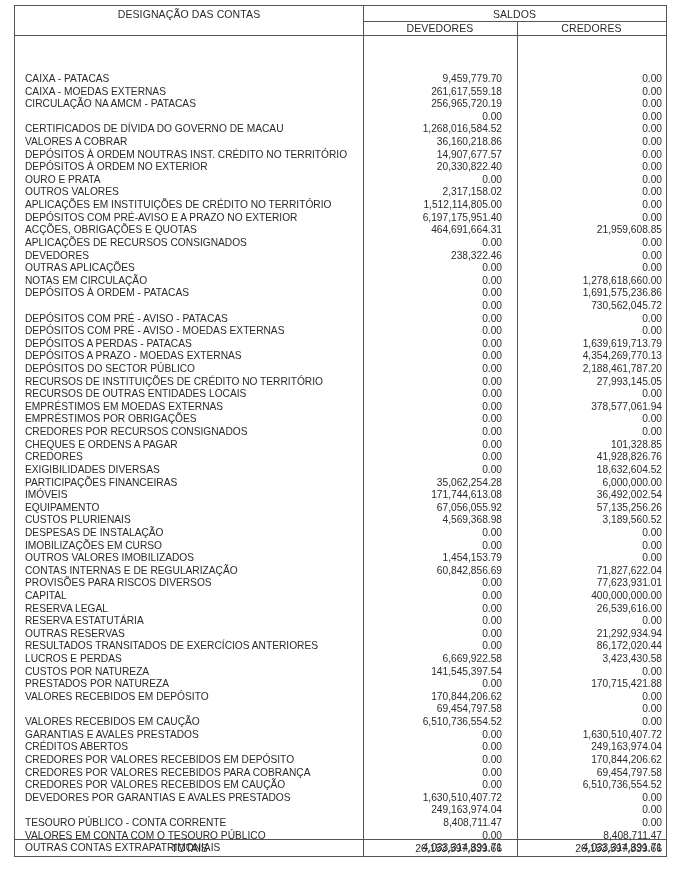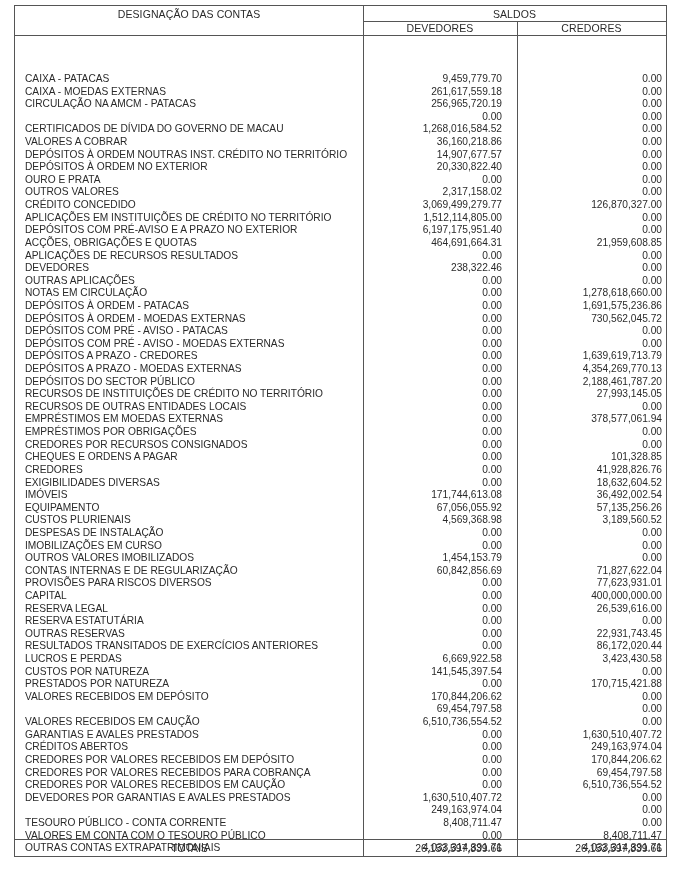--- a/index.html
+++ b/index.html
@@ -82,41 +82,36 @@
         <span class="name">OURO E PRATA</span>
         <span class="deb">0.00</span>
         <span class="cred">0.00</span>
       </div>
       <div class="row">
         <span class="name">OUTROS VALORES</span>
         <span class="deb">2,317,158.02</span>
         <span class="cred">0.00</span>
       </div>
       <div class="row">
-        <span class="name">CRÉDITO CONCEDIDO</span>
-        <span class="deb">3,069,499,279.77</span>
-        <span class="cred">126,870,327.00</span>
-      </div>
-      <div class="row">
         <span class="name">APLICAÇÕES EM INSTITUIÇÕES DE CRÉDITO NO TERRITÓRIO</span>
         <span class="deb">1,512,114,805.00</span>
         <span class="cred">0.00</span>
       </div>
       <div class="row">
         <span class="name">DEPÓSITOS COM PRÉ-AVISO E A PRAZO NO EXTERIOR</span>
         <span class="deb">6,197,175,951.40</span>
         <span class="cred">0.00</span>
       </div>
       <div class="row">
         <span class="name">ACÇÕES, OBRIGAÇÕES E QUOTAS</span>
         <span class="deb">464,691,664.31</span>
         <span class="cred">21,959,608.85</span>
       </div>
       <div class="row">
-        <span class="name">APLICAÇÕES DE RECURSOS RESULTADOS</span>
+        <span class="name">APLICAÇÕES DE RECURSOS CONSIGNADOS</span>
         <span class="deb">0.00</span>
         <span class="cred">0.00</span>
       </div>
       <div class="row">
         <span class="name">DEVEDORES</span>
         <span class="deb">238,322.46</span>
         <span class="cred">0.00</span>
       </div>
       <div class="row">
         <span class="name">OUTRAS APLICAÇÕES</span>
@@ -127,36 +122,35 @@
         <span class="name">NOTAS EM CIRCULAÇÃO</span>
         <span class="deb">0.00</span>
         <span class="cred">1,278,618,660.00</span>
       </div>
       <div class="row">
         <span class="name">DEPÓSITOS À ORDEM - PATACAS</span>
         <span class="deb">0.00</span>
         <span class="cred">1,691,575,236.86</span>
       </div>
       <div class="row">
-        <span class="name">DEPÓSITOS À ORDEM - MOEDAS EXTERNAS</span>
         <span class="deb">0.00</span>
         <span class="cred">730,562,045.72</span>
       </div>
       <div class="row">
         <span class="name">DEPÓSITOS COM PRÉ - AVISO - PATACAS</span>
         <span class="deb">0.00</span>
         <span class="cred">0.00</span>
       </div>
       <div class="row">
         <span class="name">DEPÓSITOS COM PRÉ - AVISO - MOEDAS EXTERNAS</span>
         <span class="deb">0.00</span>
         <span class="cred">0.00</span>
       </div>
       <div class="row">
-        <span class="name">DEPÓSITOS A PRAZO - CREDORES</span>
+        <span class="name">DEPÓSITOS A PERDAS - PATACAS</span>
         <span class="deb">0.00</span>
         <span class="cred">1,639,619,713.79</span>
       </div>
       <div class="row">
         <span class="name">DEPÓSITOS A PRAZO - MOEDAS EXTERNAS</span>
         <span class="deb">0.00</span>
         <span class="cred">4,354,269,770.13</span>
       </div>
       <div class="row">
         <span class="name">DEPÓSITOS DO SECTOR PÚBLICO</span>
@@ -195,20 +189,25 @@
       </div>
       <div class="row">
         <span class="name">CREDORES</span>
         <span class="deb">0.00</span>
         <span class="cred">41,928,826.76</span>
       </div>
       <div class="row">
         <span class="name">EXIGIBILIDADES DIVERSAS</span>
         <span class="deb">0.00</span>
         <span class="cred">18,632,604.52</span>
+      </div>
+      <div class="row">
+        <span class="name">PARTICIPAÇÕES FINANCEIRAS</span>
+        <span class="deb">35,062,254.28</span>
+        <span class="cred">6,000,000.00</span>
       </div>
       <div class="row">
         <span class="name">IMÓVEIS</span>
         <span class="deb">171,744,613.08</span>
         <span class="cred">36,492,002.54</span>
       </div>
       <div class="row">
         <span class="name">EQUIPAMENTO</span>
         <span class="deb">67,056,055.92</span>
         <span class="cred">57,135,256.26</span>
@@ -254,21 +253,21 @@
         <span class="cred">26,539,616.00</span>
       </div>
       <div class="row">
         <span class="name">RESERVA ESTATUTÁRIA</span>
         <span class="deb">0.00</span>
         <span class="cred">0.00</span>
       </div>
       <div class="row">
         <span class="name">OUTRAS RESERVAS</span>
         <span class="deb">0.00</span>
-        <span class="cred">22,931,743.45</span>
+        <span class="cred">21,292,934.94</span>
       </div>
       <div class="row">
         <span class="name">RESULTADOS TRANSITADOS DE EXERCÍCIOS ANTERIORES</span>
         <span class="deb">0.00</span>
         <span class="cred">86,172,020.44</span>
       </div>
       <div class="row">
         <span class="name">LUCROS E PERDAS</span>
         <span class="deb">6,669,922.58</span>
         <span class="cred">3,423,430.58</span>

